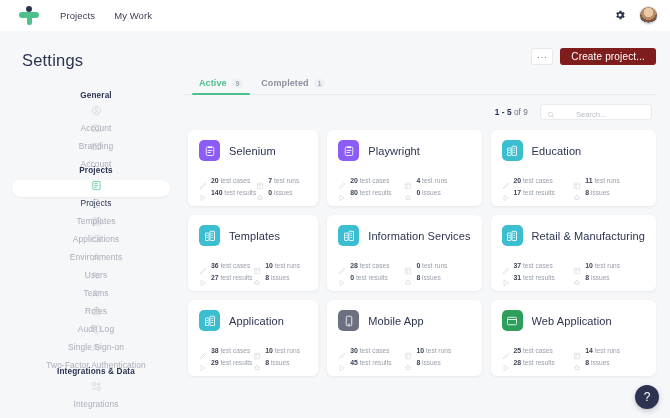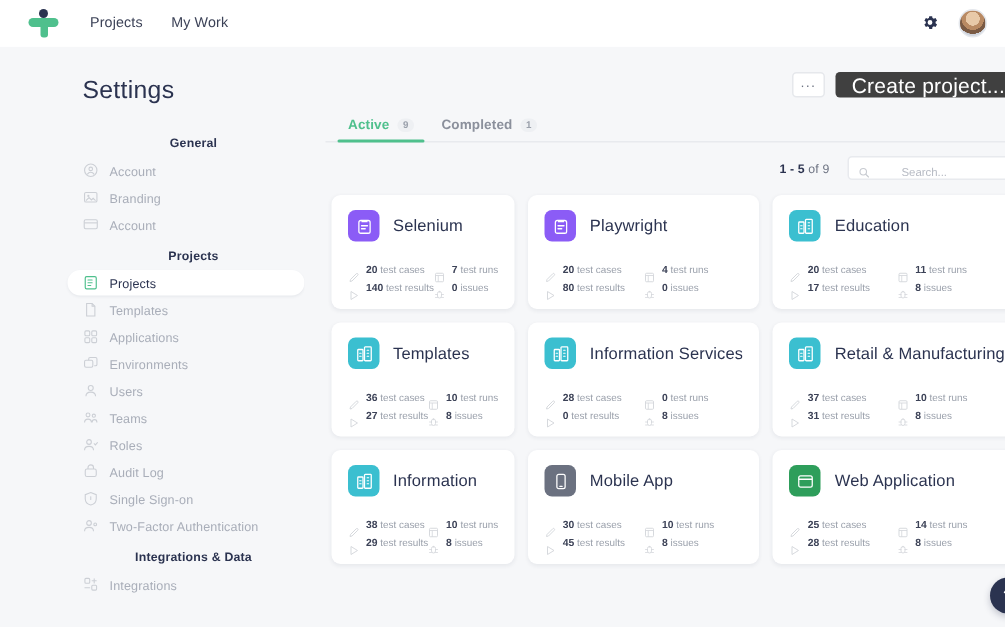--- a/index.html
+++ b/index.html
@@ -45,56 +45,56 @@
     background: radial-gradient(circle at 50% 32%, #e8c9a8 0 32%, #b98a63 33% 52%, #7a5a44 53% 70%, #cfd4dd 71% 100%);
     border: 1px solid #e4e7ec; cursor: pointer; overflow: hidden;
   }
 
   
   .shell { display: flex; height: 387px; background: #f6f7f9; }
 
   
   .sidebar {
     width: 180px; background: #f6f7f9; flex: none;
-    padding: 0 10px 0 0; position: relative; margin-left: 33px;
+    padding: 0 10px 0 0; position: relative;
   }
   .page-title {
     font-size: 16.5px; color: #2b3350; font-weight: 400;
     padding: 20px 0 14px 22px; letter-spacing: .2px;
   }
   .side-scroll { height: 330px; overflow: hidden; text-align: center; }
   .side-group-title {
     font-size: 8.2px; font-weight: bold; color: #2b3350;
     padding: 7px 0 4px 22px; letter-spacing: .15px;
   }
   .side-item {
     display: flex; align-items: center; gap: 7px;
     height: 17px; margin: 1px 0 1px 12px; padding-left: 10px;
-    border-radius: 9px; cursor: pointer;
+    border-radius: 9px; cursor: pointer; flex-direction: column;
   }
   .side-item.active { background: #ffffff; box-shadow: 0 1px 2px rgba(40,50,80,.07); }
   .side-item .si-icon { width: 11px; height: 11px; flex: none; opacity: .45; }
   .side-item.active .si-icon { opacity: 1; }
   .side-item .si-label {
     font-size: 8.4px; color: #a9aeb9; letter-spacing: .1px; white-space: nowrap;
   }
   .side-item.active .si-label { color: #2b3350; }
 
   
   .main { flex: 1; position: relative; padding: 0 14px 0 4px; }
   .main-head { display: flex; align-items: flex-start; padding-top: 17px; }
   .head-actions { margin-left: auto; display: flex; align-items: center; gap: 7px; }
   .btn-more {
     width: 22px; height: 17px; background: #fff; border-radius: 3px;
     border: 1px solid #e6e8ec; display: flex; align-items: center;
     justify-content: center; cursor: pointer;
     font-size: 9px; color: #6b7180; line-height: 6px; letter-spacing: .5px;
   }
   .btn-create {
-    background: #404040; color: #ffffff; font-size: 14px;
+    background: #7f1d1d; color: #ffffff; font-size: 10px;
     border: none; border-radius: 3px; height: 17px; padding: 0 11px;
     cursor: pointer; letter-spacing: .15px;
   }
 
   .tabs-row {
     display: flex; align-items: center;
     margin: 13px 0 0 0; padding-left: 6px;
     border-bottom: 1px solid #e8eaee;
   }
   .tab {
@@ -590,21 +590,21 @@
         </div>
         <div class="card">
           <div class="card-head">
             <div class="card-icon" style="background:#3bbfd0">
               <svg viewBox="0 0 24 24">
                 <rect x="3" y="6" width="7" height="15" rx="1" fill="none" stroke="#ffffff" stroke-width="1.7"></rect>
                 <rect x="12" y="2.5" width="9" height="18.5" rx="1" fill="none" stroke="#ffffff" stroke-width="1.7"></rect>
                 <path d="M15.5 7h2M15.5 11h2M15.5 15h2M5.5 11h2M5.5 15h2" stroke="#ffffff" stroke-width="1.5" stroke-linecap="round"></path>
               </svg>
             </div>
-            <div class="card-title">Information</div>
+            <div class="card-title">Application</div>
           </div>
           <div class="card-stats">
             <div class="stat">
               <span class="st-icon"><svg viewBox="0 0 24 24">
                   <path d="M4 20l1-4L16.5 4.5a2 2 0 0 1 3 3L8 19l-4 1z" fill="none" stroke="#9aa0ab" stroke-width="1.9"></path>
                 </svg></span>
               <span class="st-text"><b>38</b> <span>test cases</span></span>
             </div>
             <div class="stat">
               <span class="st-icon"><svg viewBox="0 0 24 24">

